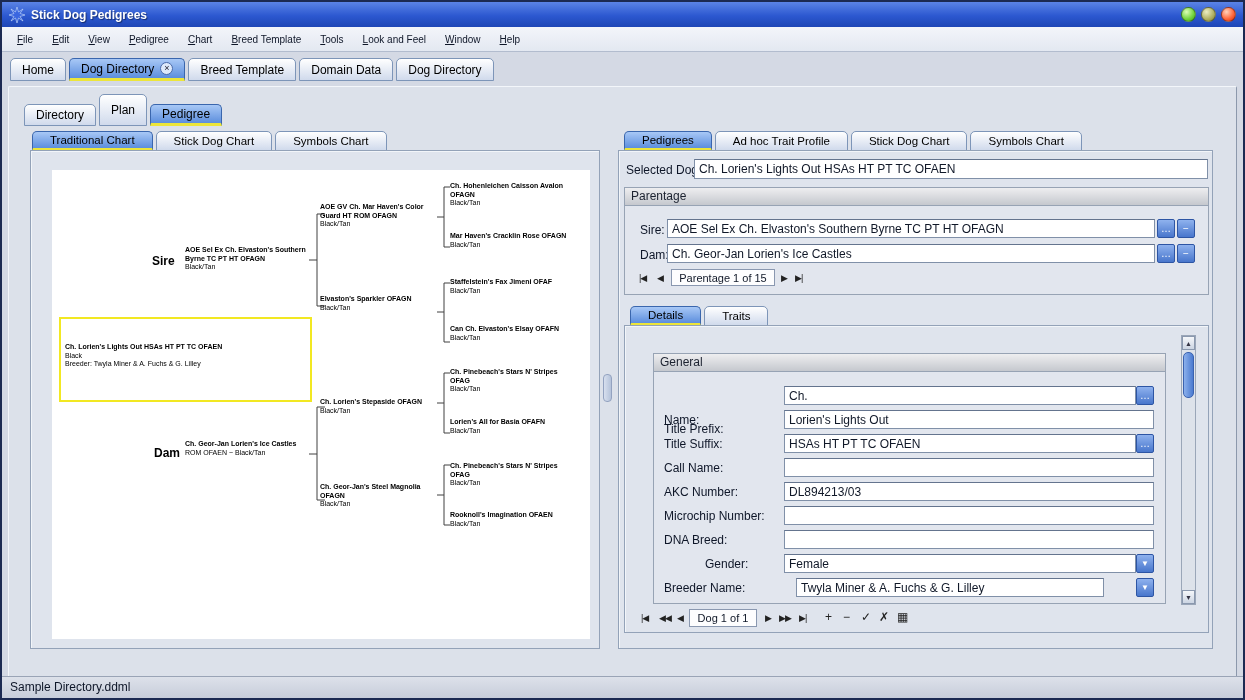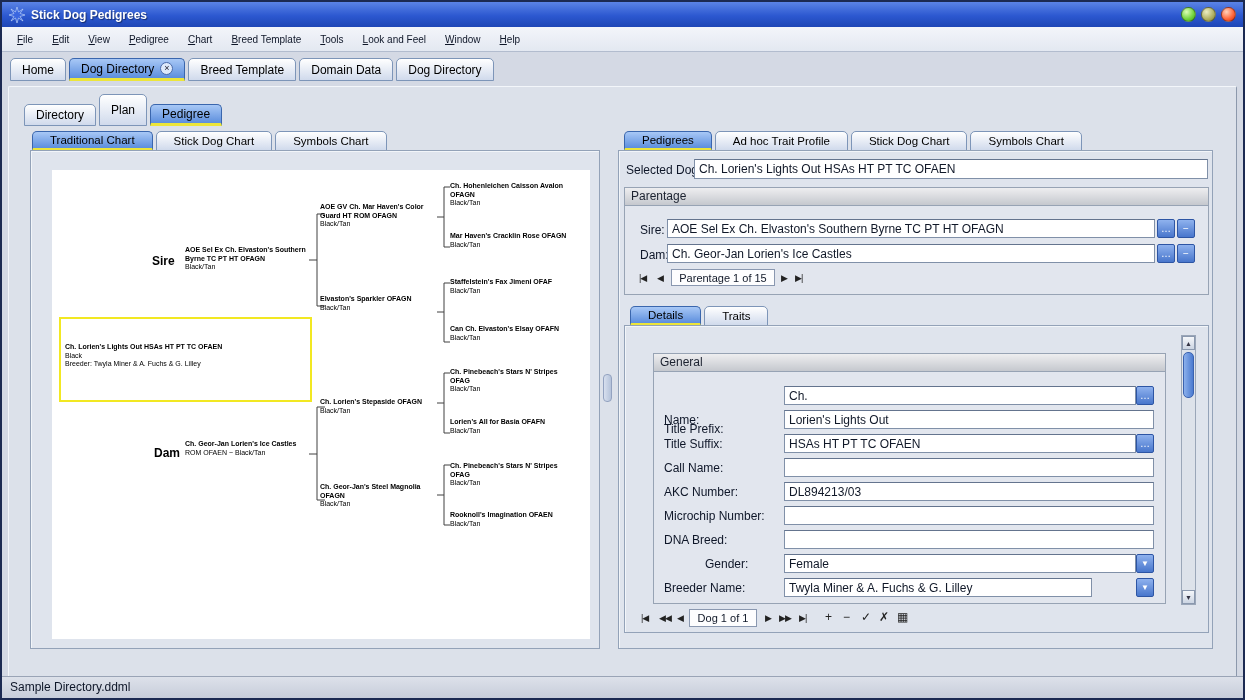--- a/index.html
+++ b/index.html
@@ -267,21 +267,21 @@
       <input class="tf" style="left: 130px; top: 152px; width: 370px; height: 19px;" value="">
 
       <span class="flabel" style="left:10px;top:179px;">DNA Breed:</span>
       <input class="tf" style="left: 130px; top: 176px; width: 370px; height: 19px;" value="">
 
       <span class="flabel" style="left:10px;top:203px;margin-left:41px;">Gender:</span>
       <input class="tf" style="left: 130px; top: 200px; width: 352px; height: 19px;" value="Female">
       <div class="mbtn" style="left:482px;top:200px;height:19px;font-size:8px;">▼</div>
 
       <span class="flabel" style="left:10px;top:227px;">Breeder Name:</span>
-      <input class="tf" style="left: 130px; top: 224px; width: 308px; height: 19px;" value="Twyla Miner &amp; A. Fuchs &amp; G. Lilley">
+      <input class="tf" style="left: 142px; top: 224px; width: 308px; height: 19px;" value="Twyla Miner &amp; A. Fuchs &amp; G. Lilley">
       <div class="mbtn" style="left:482px;top:224px;height:19px;font-size:8px;">▼</div>
     </div>
 
     <div class="sb" style="left:556px;top:9px;height:270px;">
       <div class="sb-btn" style="top:0;">▲</div>
       <div class="sb-thumb" style="top:16px;height:46px;"></div>
       <div class="sb-btn" style="bottom:0;">▼</div>
     </div>
 
     <span class="nico" style="left:16px;top:287px;">|◀</span>

